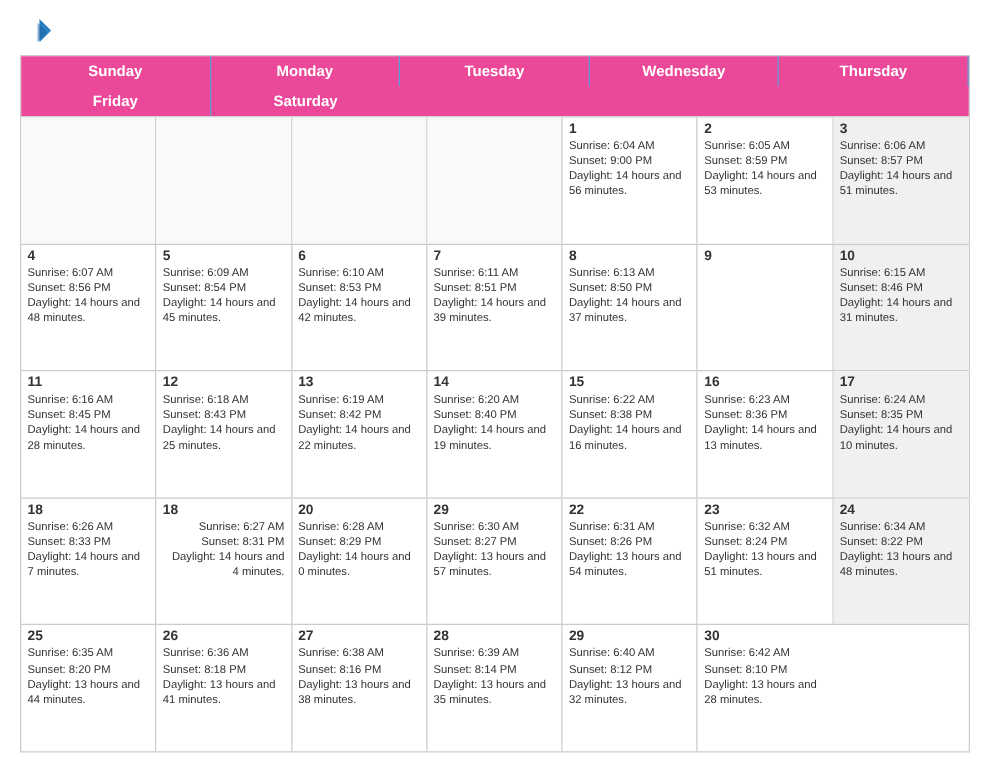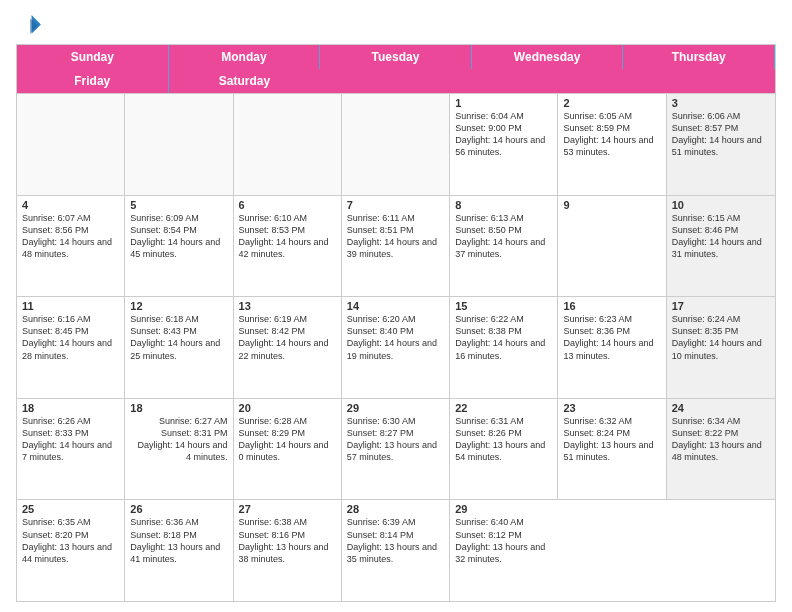--- a/index.html
+++ b/index.html
@@ -324,16 +324,22 @@
             <div class="cell-text" style="white-space: pre-line;">Sunrise: 6:39 AM
 Sunset: 8:14 PM
 Daylight: 13 hours and 35 minutes.</div>
           </div>
           <div class="cal-cell">
             <div class="day-num">29</div>
             <div class="cell-text" style="white-space: pre-line;">Sunrise: 6:40 AM
 Sunset: 8:12 PM
 Daylight: 13 hours and 32 minutes.</div>
           </div>
+          <div class="cal-cell">
+            <div class="day-num">30</div>
+            <div class="cell-text" style="white-space: pre-line;">Sunrise: 6:42 AM
+Sunset: 8:10 PM
+Daylight: 13 hours and 28 minutes.</div>
+          </div>
         </div>
       </div>
   </div>
 </div>
 
 </body></html>

